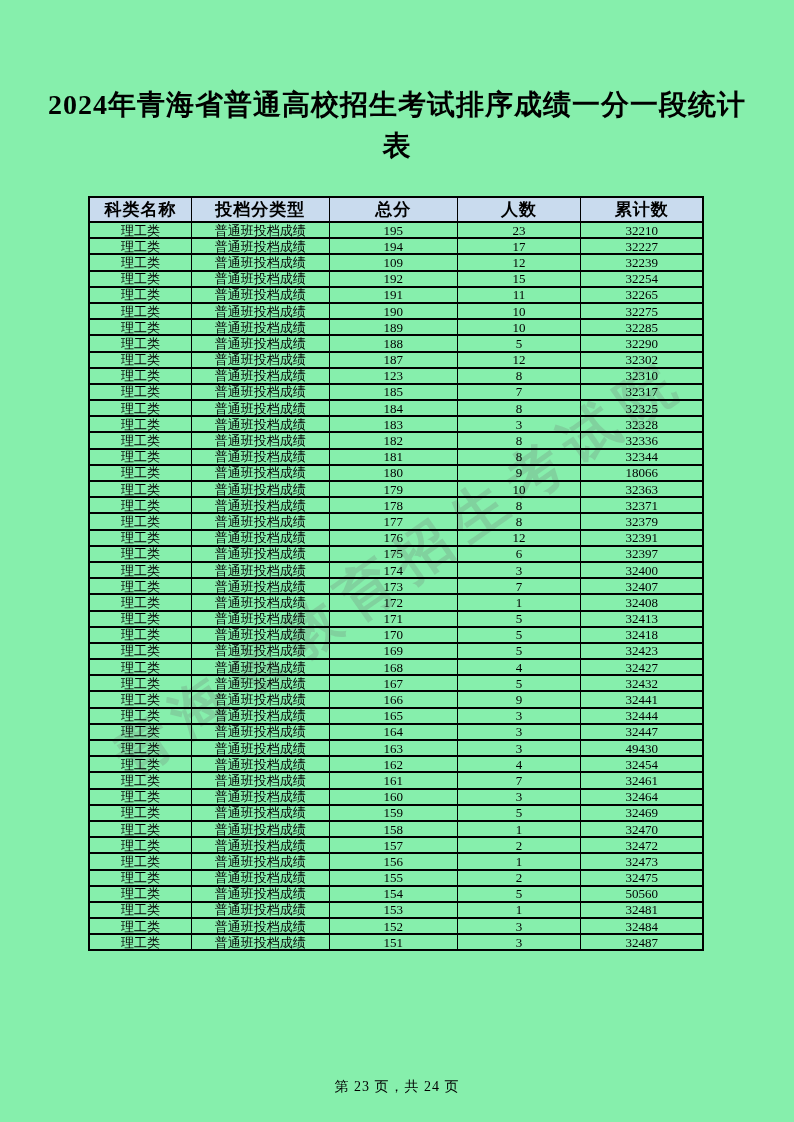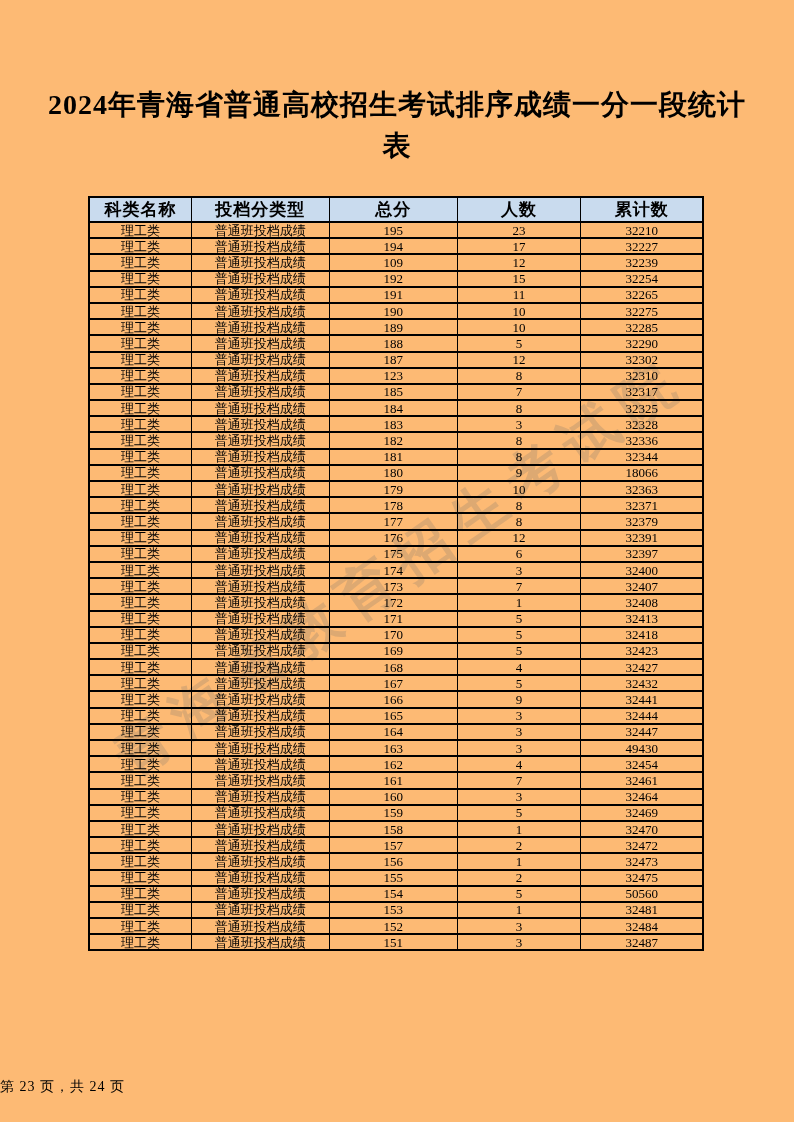--- a/index.html
+++ b/index.html
@@ -2,21 +2,21 @@
 <html><head>
 <meta charset="utf-8">
 <style>
   * { margin: 0; padding: 0; box-sizing: border-box; }
   html, body { background: #ffffff; }
   .page {
     position: relative;
     width: 794px;
     height: 1122px;
     margin: 0 auto;
-    background: #fdba74;
+    background: #86efac;
     font-family: "Liberation Serif", "DejaVu Serif", serif;
     color: #000000;
     overflow: hidden;
   }
   .doc-title {
     position: absolute;
     top: 84px;
     left: 40px;
     right: 40px;
     text-align: center;
@@ -87,21 +87,21 @@
     vertical-align: middle;
     padding: 0;
     overflow: hidden;
     white-space: nowrap;
   }
   .page-footer {
     position: absolute;
     top: 1078px;
     left: 0;
     width: 100%;
-    text-align: left;
+    text-align: center;
     font-size: 14px;
     letter-spacing: 1px;
   }
 </style>
 </head>
 <body>
 
 <div class="page">
 
   <div class="doc-title">

